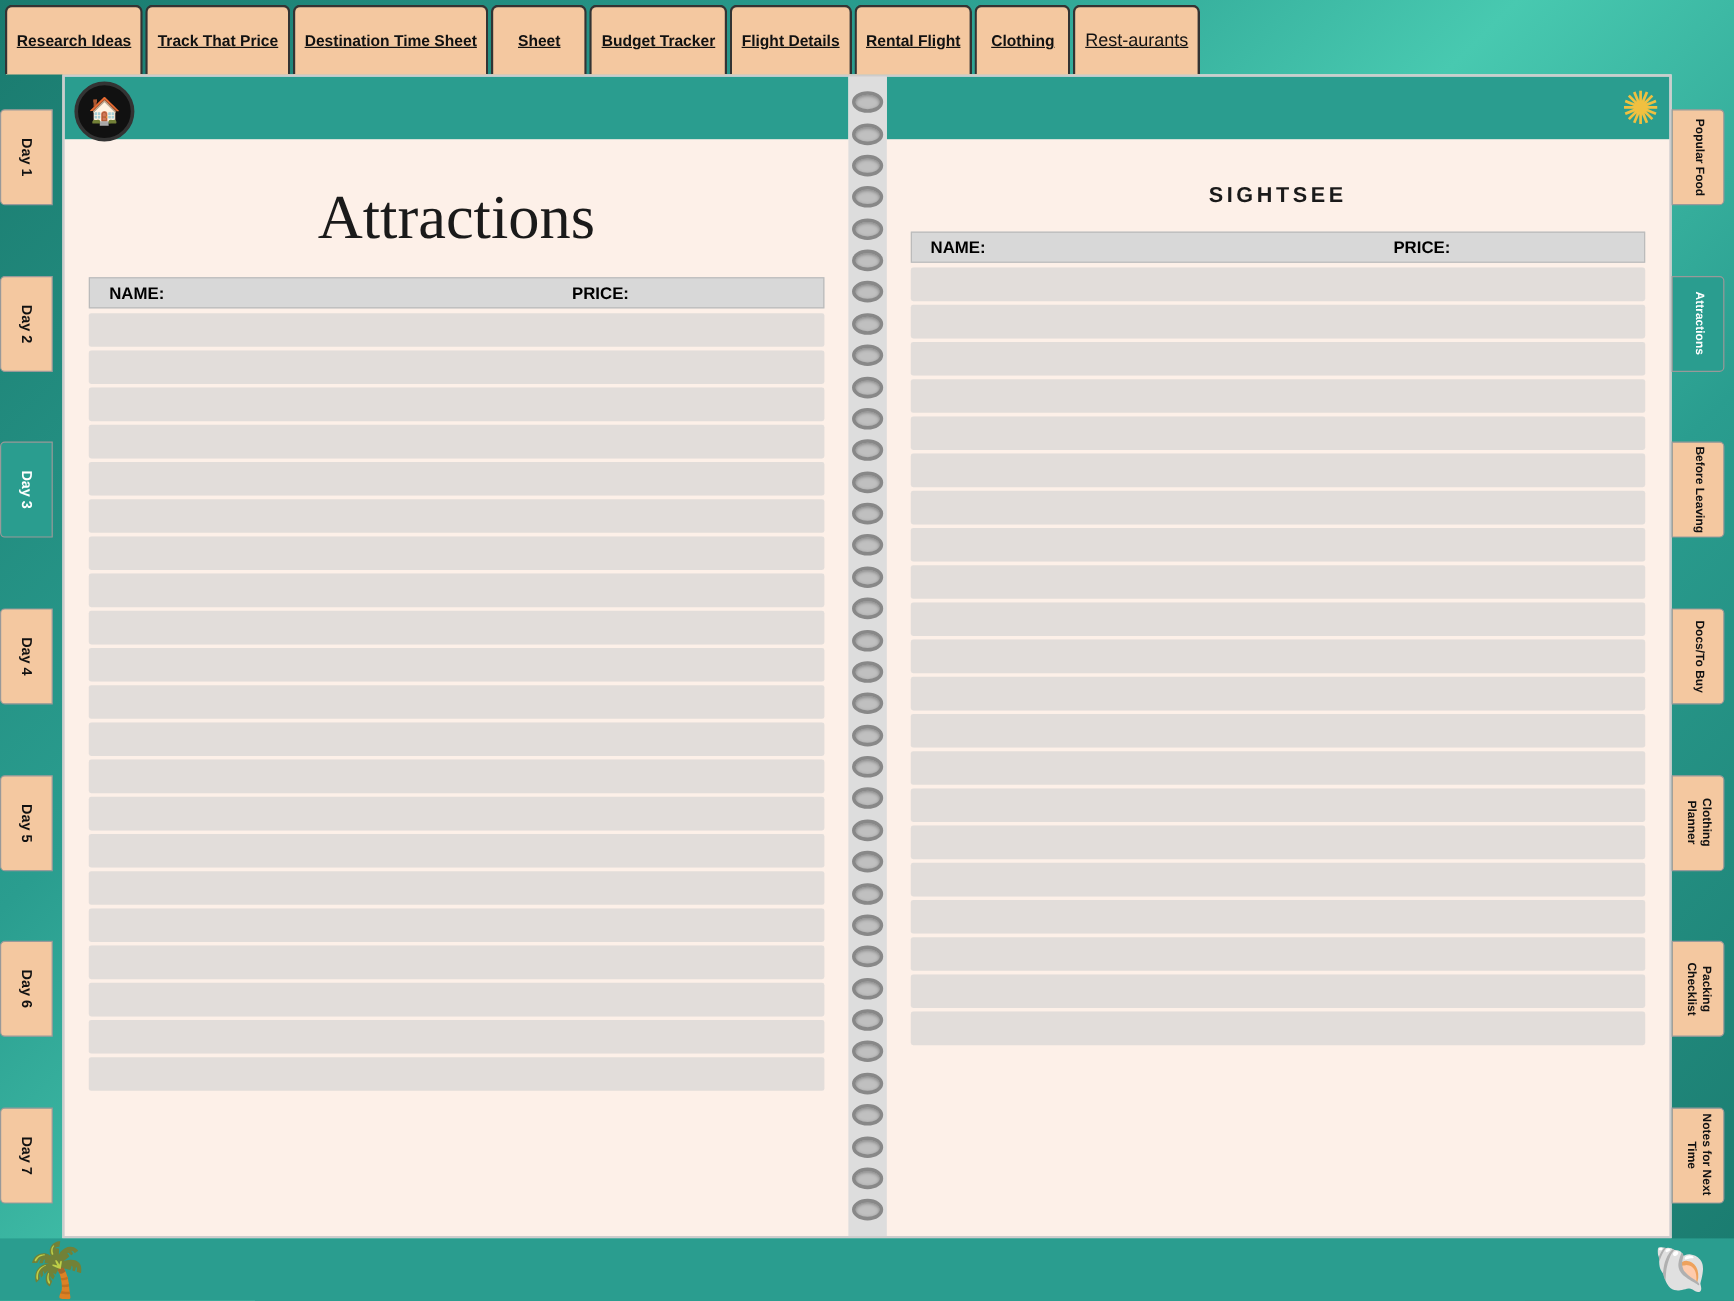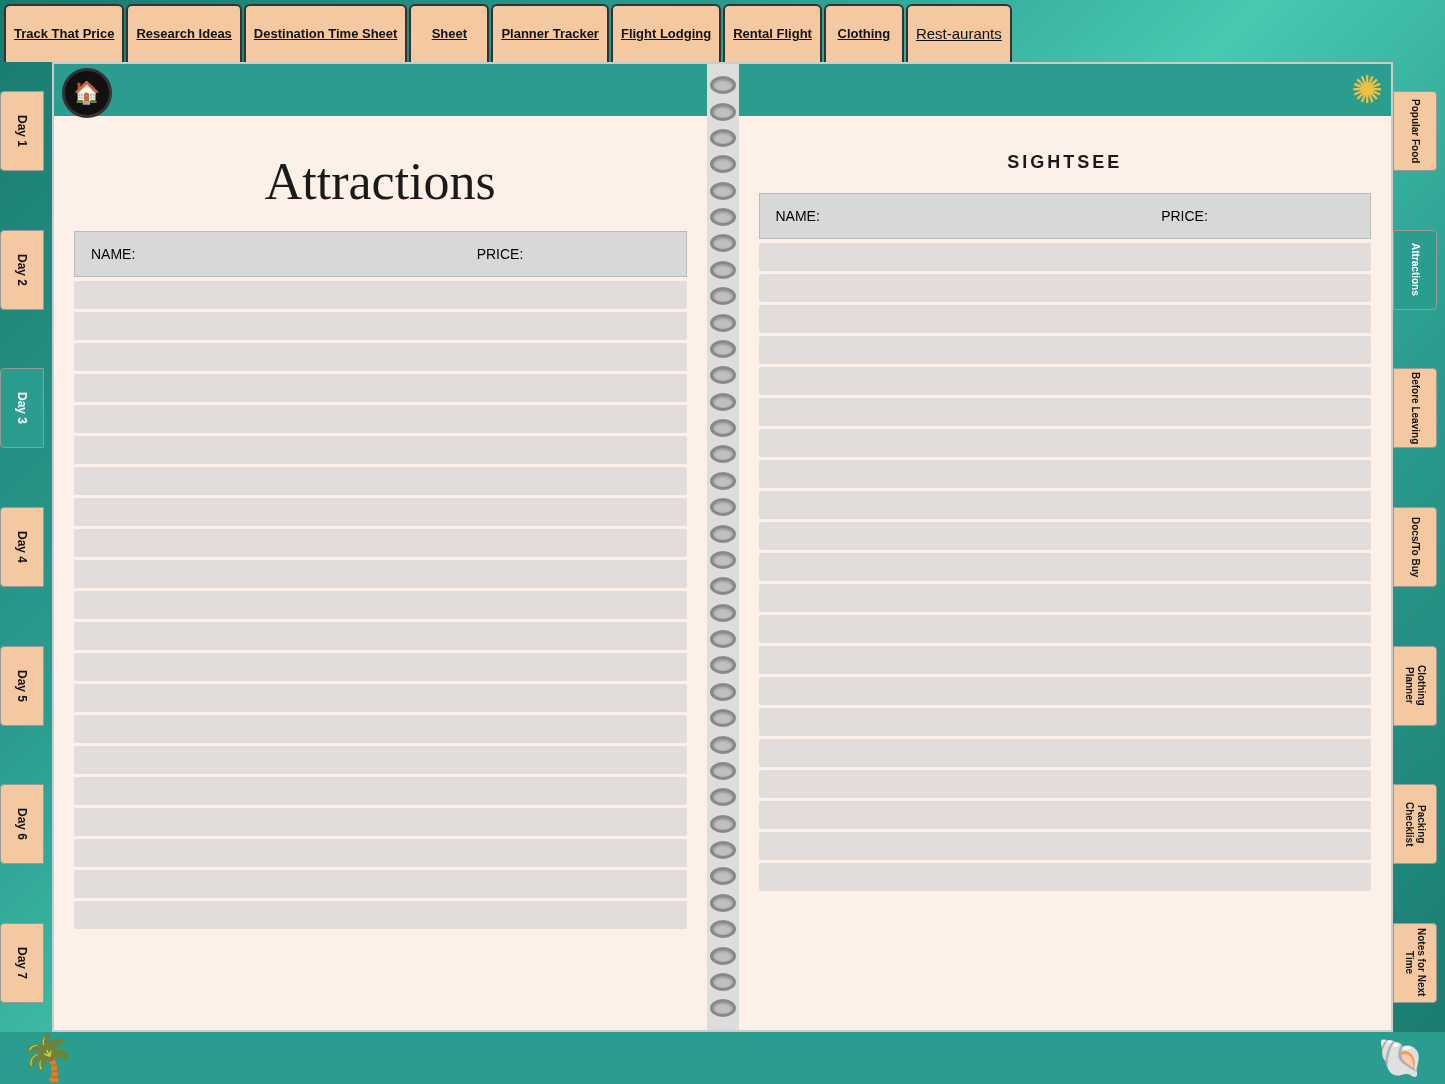--- a/index.html
+++ b/index.html
@@ -208,22 +208,22 @@
       margin-top: 70px;
       margin-bottom: 20px;
       letter-spacing: 3px;
       text-transform: uppercase;
     }
 
     
     .table-header {
       display: flex;
       background: #d8d8d8;
-      padding: 14px 16px;
-      font-weight: normal;
+      padding: 4px 16px;
+      font-weight: bold;
       font-size: 14px;
       margin-bottom: 4px;
       border: 1px solid #bbb;
     }
 
     .col-name { flex: 2; }
     .col-price { flex: 1; text-align: left; }
 
     
     .table-rows {
@@ -298,36 +298,36 @@
       height: 100%;
     }
   </style>
 </head>
 <body>
 
 <div class="ocean-bg"></div>
 
 <div class="top-nav">
   <div class="nav-tab">
+      <span>Research Ideas</span>
+    </div>
+  <div class="nav-tab">
       <span>Track That Price</span>
     </div>
   <div class="nav-tab">
-      <span>Research Ideas</span>
-    </div>
-  <div class="nav-tab">
       <span>Destination Time Sheet</span>
     </div>
   <div class="nav-tab">
       <span>Sheet</span>
     </div>
   <div class="nav-tab">
-      <span>Planner Tracker</span>
-    </div>
-  <div class="nav-tab">
-      <span>Flight Lodging</span>
+      <span>Budget Tracker</span>
+    </div>
+  <div class="nav-tab">
+      <span>Flight Details</span>
     </div>
   <div class="nav-tab">
       <span>Rental Flight</span>
     </div>
   <div class="nav-tab">
       <span>Clothing</span>
     </div>
   <div class="nav-tab" style="font-size:15px; font-weight:400;">
       <span>Rest-aurants</span>
     </div>

